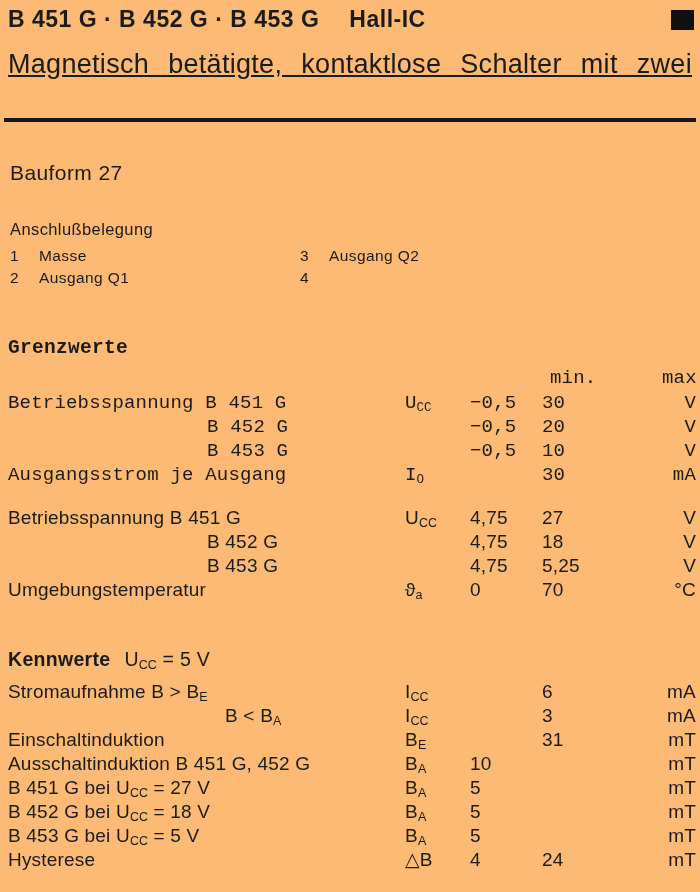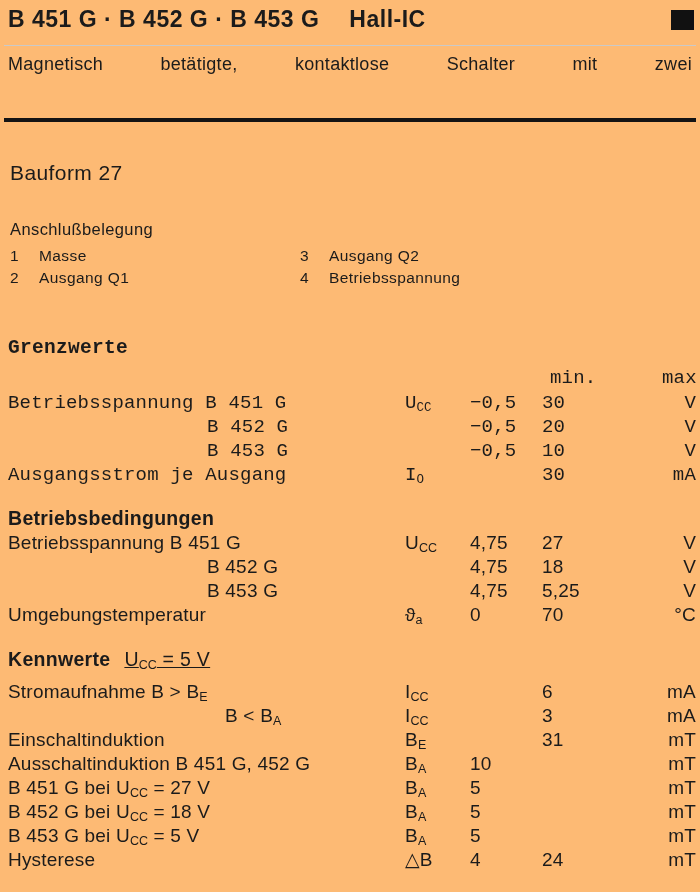--- a/index.html
+++ b/index.html
@@ -11,21 +11,21 @@
     color:#1b1b1b;
     overflow:hidden;
   }
   .abs{position:absolute;left:0;right:0;}
 
   
   .title-row{top:6px;left:8px;right:8px;font-size:23px;font-weight:bold;letter-spacing:.5px;white-space:nowrap;}
   .title-suffix{margin-left:30px;}
   .corner-mark{position:absolute;top:10px;right:6px;width:23px;height:20px;background:#111;}
   .rule-thin{top:45px;left:4px;right:4px;height:1px;background:#c9c9c9;}
-  .subtitle{top:49px;left:8px;right:8px;font-size:18px;line-height:30px;letter-spacing:.3px;}
+  .subtitle{top:49px;left:8px;right:8px;font-size:27px;line-height:30px;letter-spacing:.3px;text-decoration:underline;}
   .subtitle .jline{text-align:justify;text-align-last:justify;}
   .rule-thick{top:118px;left:4px;right:4px;height:4px;background:#141414;}
 
   .bauform{top:161px;left:10px;font-size:21px;letter-spacing:.4px;}
   .anschluss-heading{top:220px;left:10px;font-size:16.5px;letter-spacing:.4px;}
   .pin-grid{
     top:247px;left:10px;right:8px;
     display:grid;
     grid-template-columns:290px 1fr;
     grid-auto-rows:22px;
@@ -37,21 +37,21 @@
   
   .section{left:8px;right:4px;}
   .sec-grenzwerte{top:336px;font-family:Liberation Mono, monospace;}
   .sec-betrieb{top:506px;}
   .sec-kenn{top:647px;}
   .sec-heading{font-size:19.5px;font-weight:bold;line-height:24px;letter-spacing:.3px;}
   .sec-grenzwerte .sec-heading{margin-bottom:5px;}
   .sec-betrieb .sec-heading{margin-bottom:1px;}
   .sec-kenn .sec-heading{margin-bottom:3px;}
   .hn{font-weight:normal;}
-  .hcond{margin-left:14px;font-weight:normal;text-decoration:underline;}
+  .hcond{margin-left:14px;font-weight:normal;}
 
   .trow{
     display:grid;
     grid-template-columns:397px 65px 72px 78px 1fr;
     line-height:24px;font-size:19px;letter-spacing:.2px;
     height:24px;white-space:nowrap;
   }
   .minmax-row{height:26px;line-height:26px;gap:40px;}
   .c.unit{text-align:right;}
   .ind-dev{padding-left:199px;}
@@ -86,21 +86,20 @@
     <div class="pin-cell">
       <span class="pin-num">3</span>
       <span>Ausgang Q2</span>
     </div>
     <div class="pin-cell">
       <span class="pin-num">2</span>
       <span>Ausgang Q1</span>
     </div>
     <div class="pin-cell">
       <span class="pin-num">4</span>
-      <span>Betriebsspannung</span>
     </div>
   </div>
 
   <div class="abs section sec-grenzwerte">
     <div class="sec-heading">Grenzwerte</div>
     <div class="trow minmax-row">
       <div class="c label"></div>
       <div class="c sym"></div>
       <div class="c min">min.</div>
       <div class="c max">max.</div>
@@ -130,21 +129,20 @@
     <div class="trow">
       <div class="c label"><span>Ausgangsstrom je Ausgang</span><span class="sub"></span><span></span></div>
       <div class="c sym"><span>I</span><span class="sub">O</span></div>
       <div class="c min"></div>
       <div class="c max">30</div>
       <div class="c unit">mA</div>
     </div>
   </div>
 
   <div class="abs section sec-betrieb">
-    <div class="sec-heading">Betriebsbedingungen</div>
     <div class="trow">
       <div class="c label"><span>Betriebsspannung B 451 G</span><span class="sub"></span><span></span></div>
       <div class="c sym"><span>U</span><span class="sub">CC</span></div>
       <div class="c min">4,75</div>
       <div class="c max">27</div>
       <div class="c unit">V</div>
     </div>
     <div class="trow">
       <div class="c label ind-dev"><span>B 452 G</span><span class="sub"></span><span></span></div>
       <div class="c sym"><span></span><span class="sub"></span></div>

